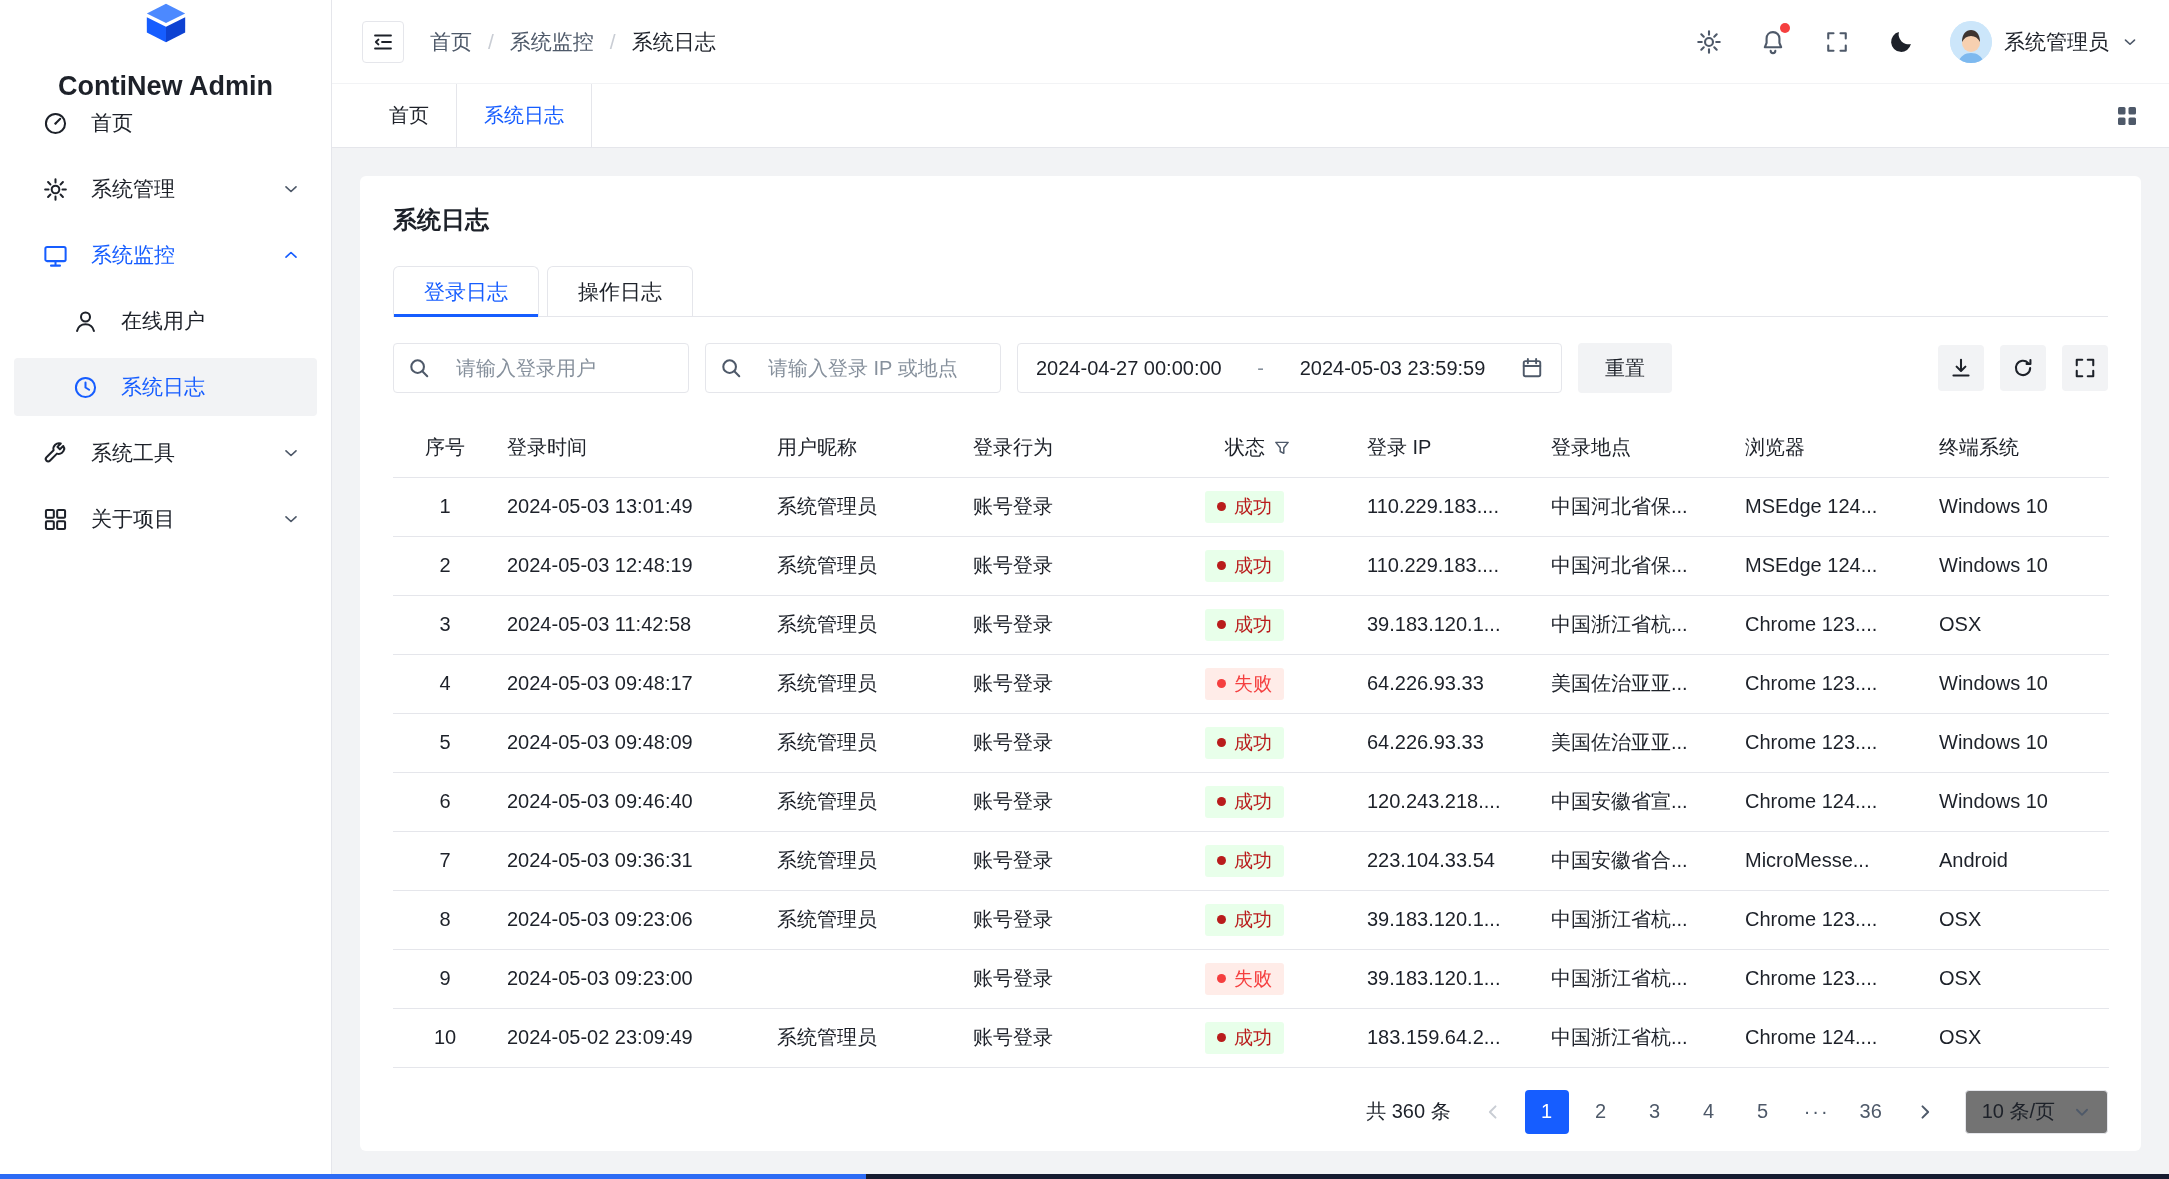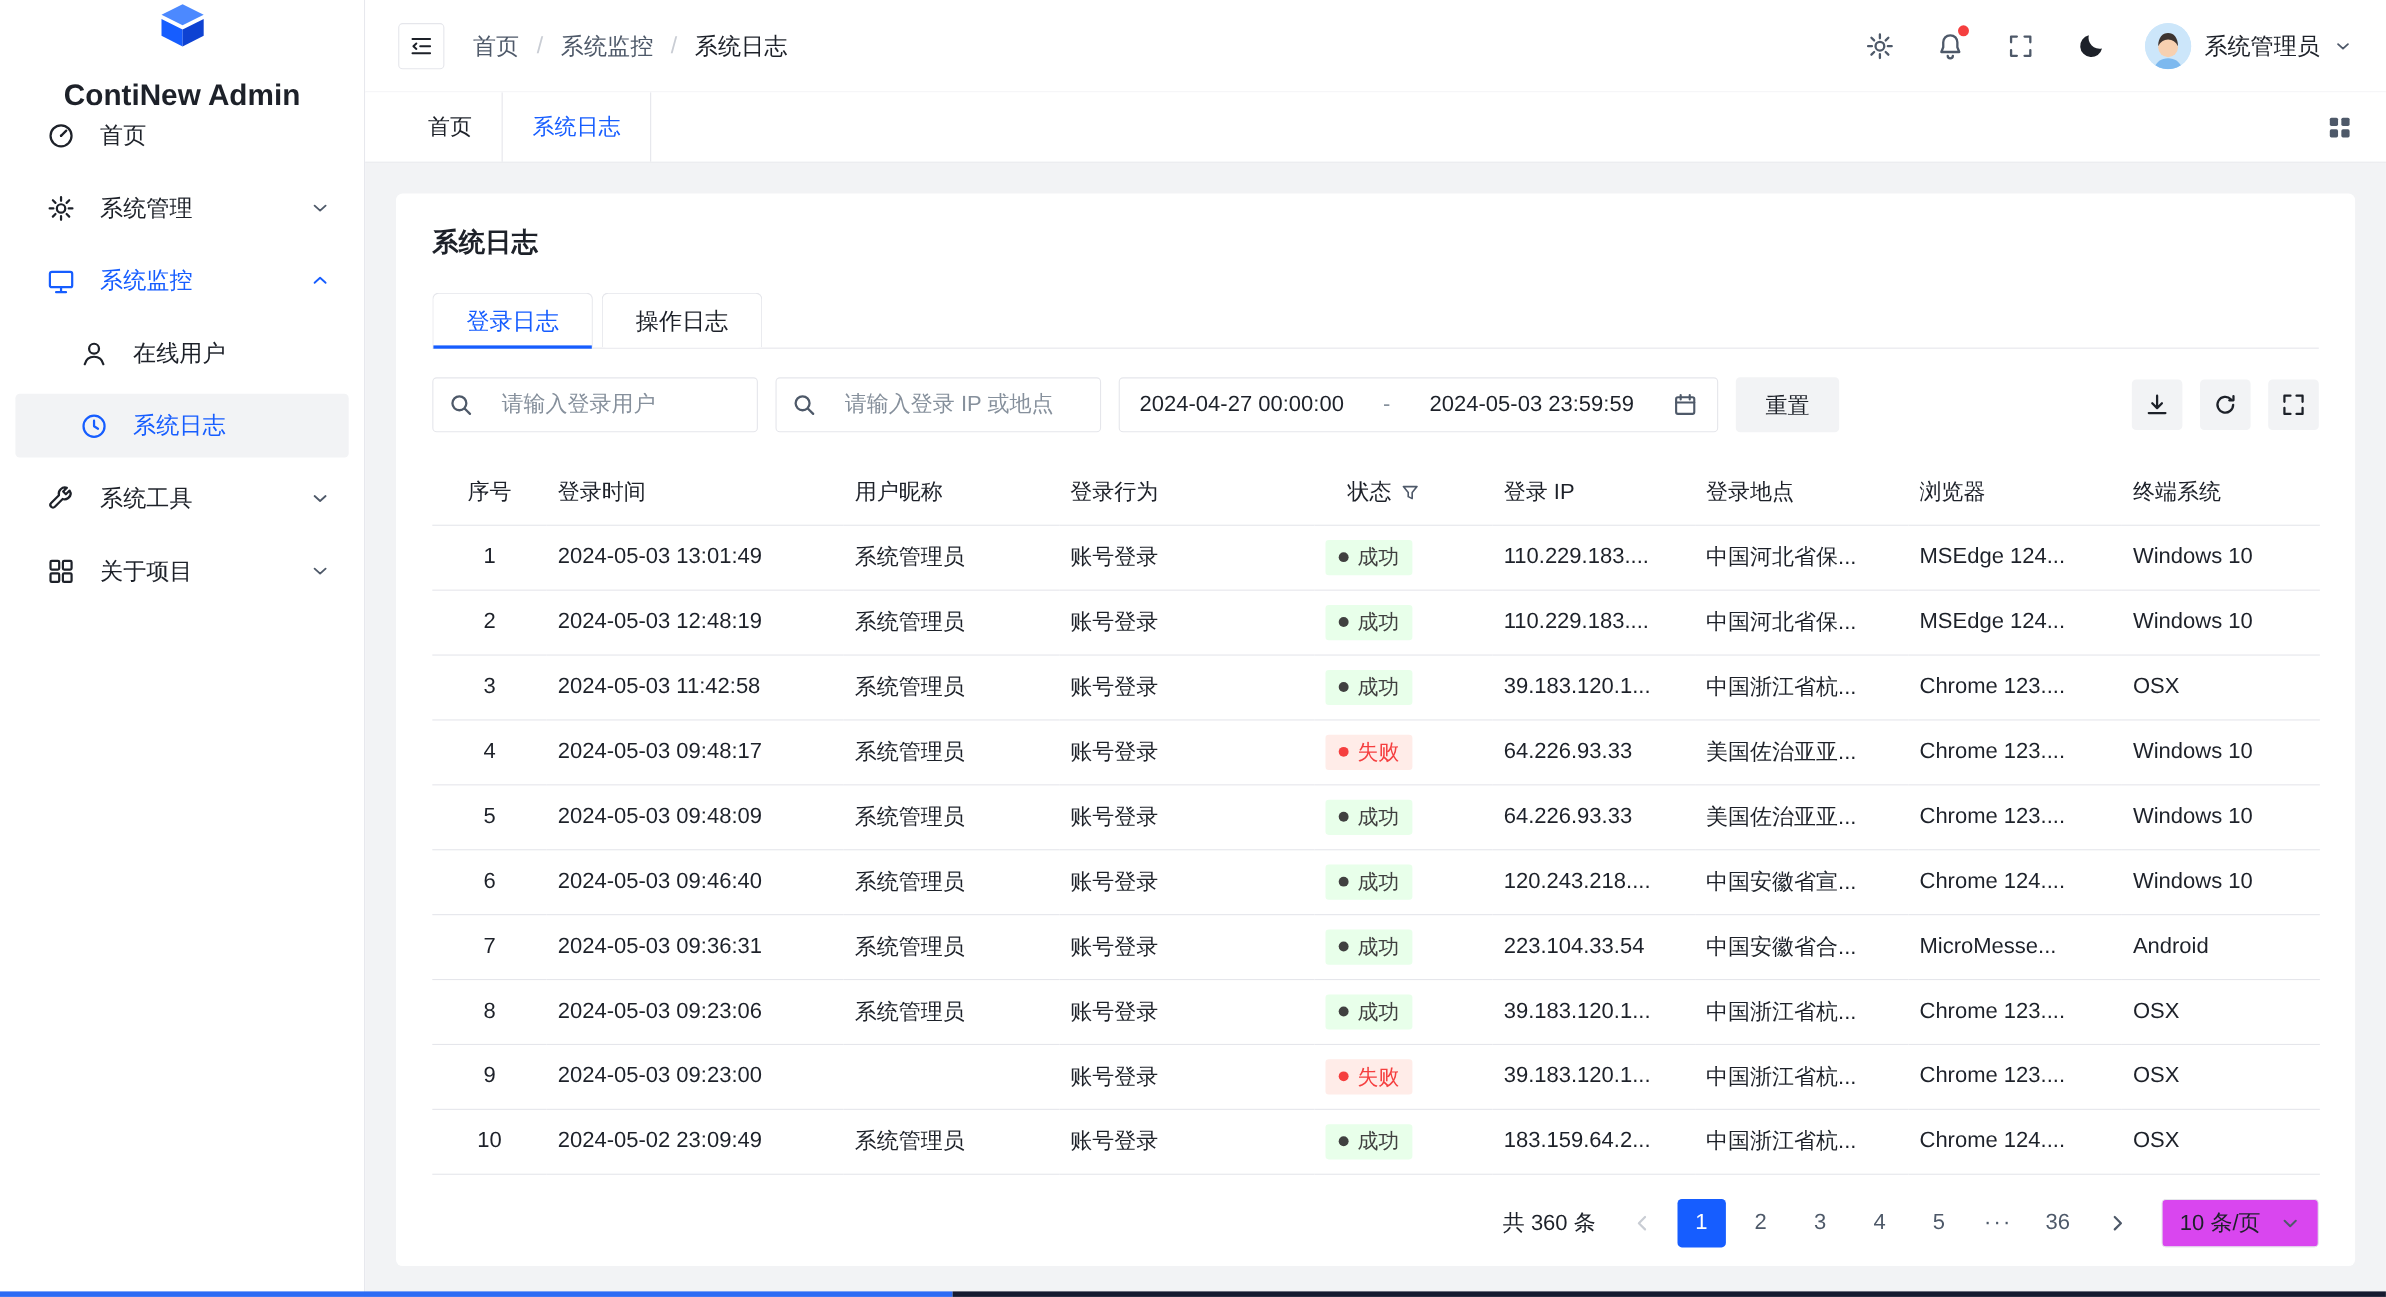--- a/index.html
+++ b/index.html
@@ -76,34 +76,34 @@
 
   
   table.log-table { width:100%; border-collapse:collapse; table-layout:fixed; margin-top:26px; font-size:20px; }
   .log-table th { height:58px; font-weight:400; color:#1d2129; text-align:left; border-bottom:1px solid #e5e6eb; padding:0 10px; white-space:nowrap; }
   .log-table td { height:59px; color:#1d2129; border-bottom:1px solid #e5e6eb; padding:0 10px; white-space:nowrap; overflow:hidden; }
   .log-table th.col-no, .log-table td.col-no { text-align:center; }
   .th-flex { display:inline-flex; align-items:center; gap:8px;margin-left:20px; }
   svg.funnel { width:18px; height:18px; color:#4e5969; cursor:pointer; }
   .badge { display:inline-flex; align-items:center; gap:8px; height:32px; padding:0 12px; border-radius:3px; font-size:19px; }
   .badge .dot { width:9px; height:9px; border-radius:50%; background:currentColor; }
-  .badge-success { color:#404040; background:#e8ffea;justify-content:space-between; }
+  .badge-success { color:#b91c1c; background:#e8ffea;justify-content:space-between; }
   .badge-fail { color:#f53f3f; background:#ffece8; }
 
   
   .pagination { margin-top:auto; padding-top:22px; display:flex; align-items:center; justify-content:flex-end; gap:10px; font-size:20px; color:#1d2129; }
   .page-total { margin-right:10px; white-space:nowrap; }
   .nav-btn { width:44px; height:44px; border-radius:4px; display:flex; align-items:center; justify-content:center; color:#4e5969; cursor:pointer; }
   .nav-btn.disabled { color:#c9cdd4; cursor:default; }
   .nav-btn svg { width:20px; height:20px; }
   .page-list { display:flex; gap:10px; }
   .page-item { min-width:44px; height:44px; padding:0 8px; border-radius:4px; display:flex; align-items:center; justify-content:center; color:#4e5969; cursor:pointer; }
   .page-item.active { background:#165dff; color:#fff; }
   .page-item.ellipsis { letter-spacing:2px; }
-  .size-select { height:44px; margin-left:8px; border:1px solid #e5e6eb; border-radius:4px; padding:0 16px; display:flex; align-items:center; gap:18px; background:#d946ef; color:#1d2129; cursor:pointer; white-space:nowrap; }
+  .size-select { height:44px; margin-left:8px; border:1px solid #e5e6eb; border-radius:4px; padding:0 16px; display:flex; align-items:center; gap:18px; background:#737373; color:#1d2129; cursor:pointer; white-space:nowrap; }
   .size-select svg { width:18px; height:18px; color:#4e5969; }
 
   
   .bottom-strip { position:absolute; left:0; bottom:0; width:100%; height:5px; display:flex; z-index:20; }
   .strip-a { width:866px; background:#2d6bf4; }
   .strip-b { flex:1; background:#161b30; }
 </style>
 </head>
 <body>
 

